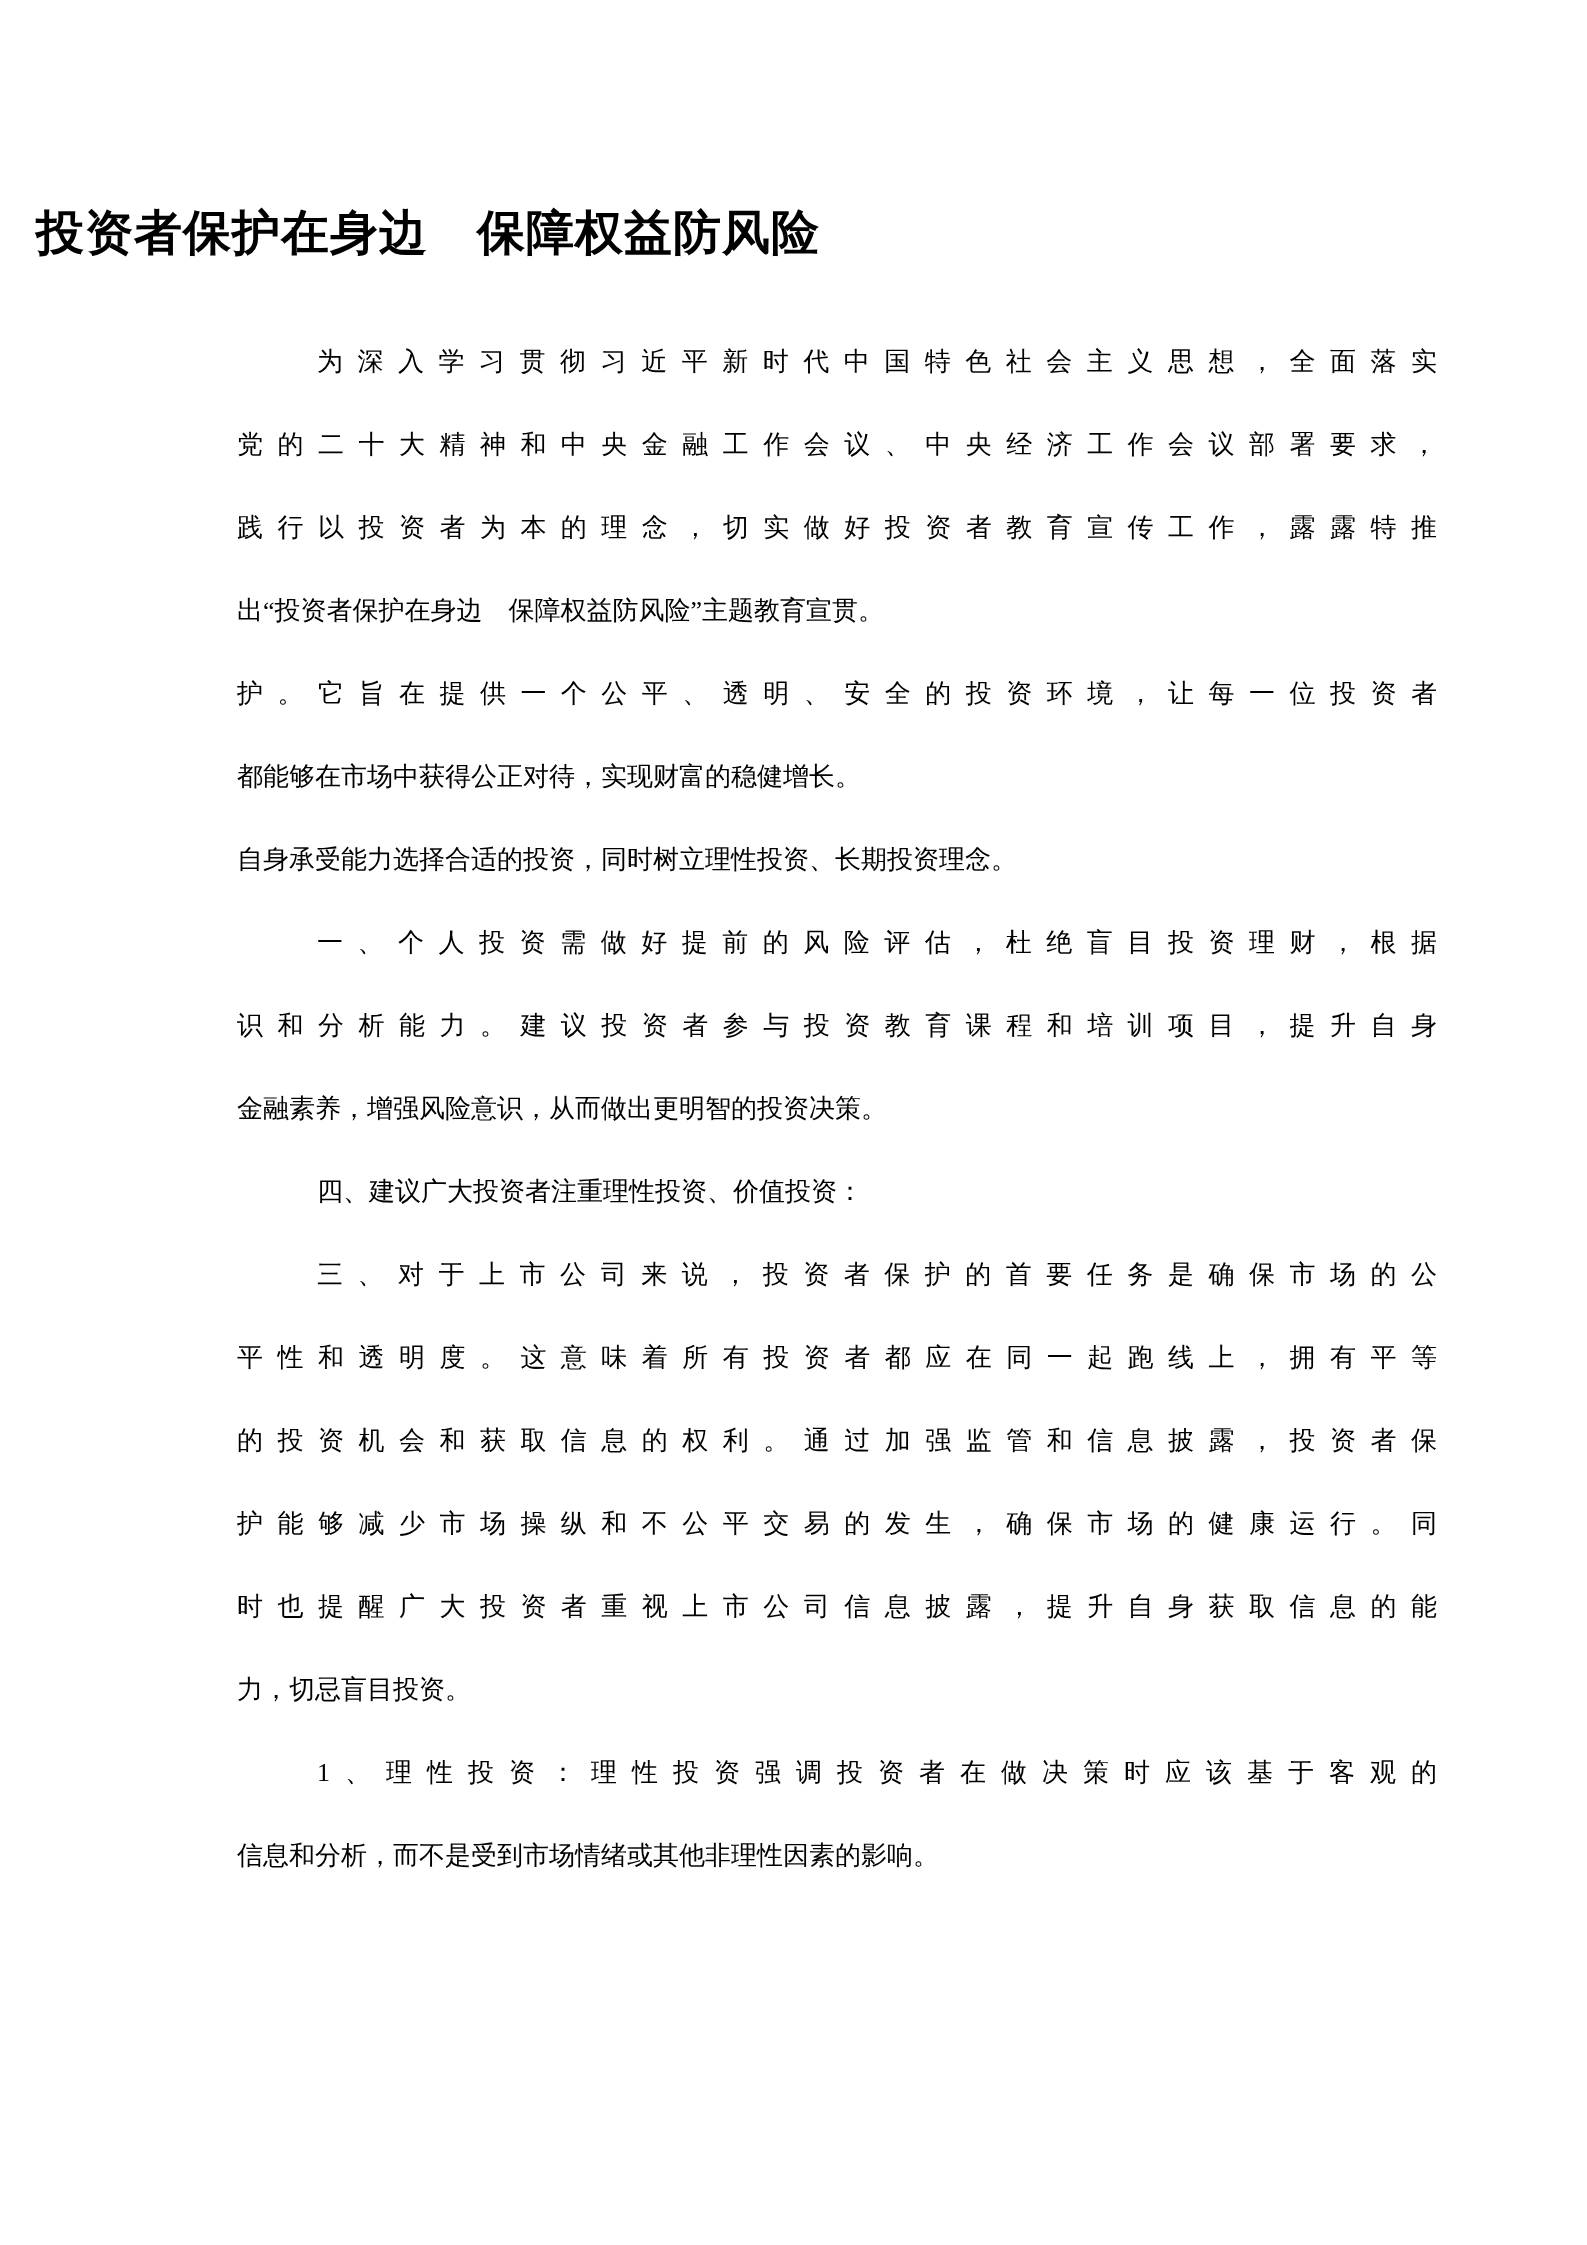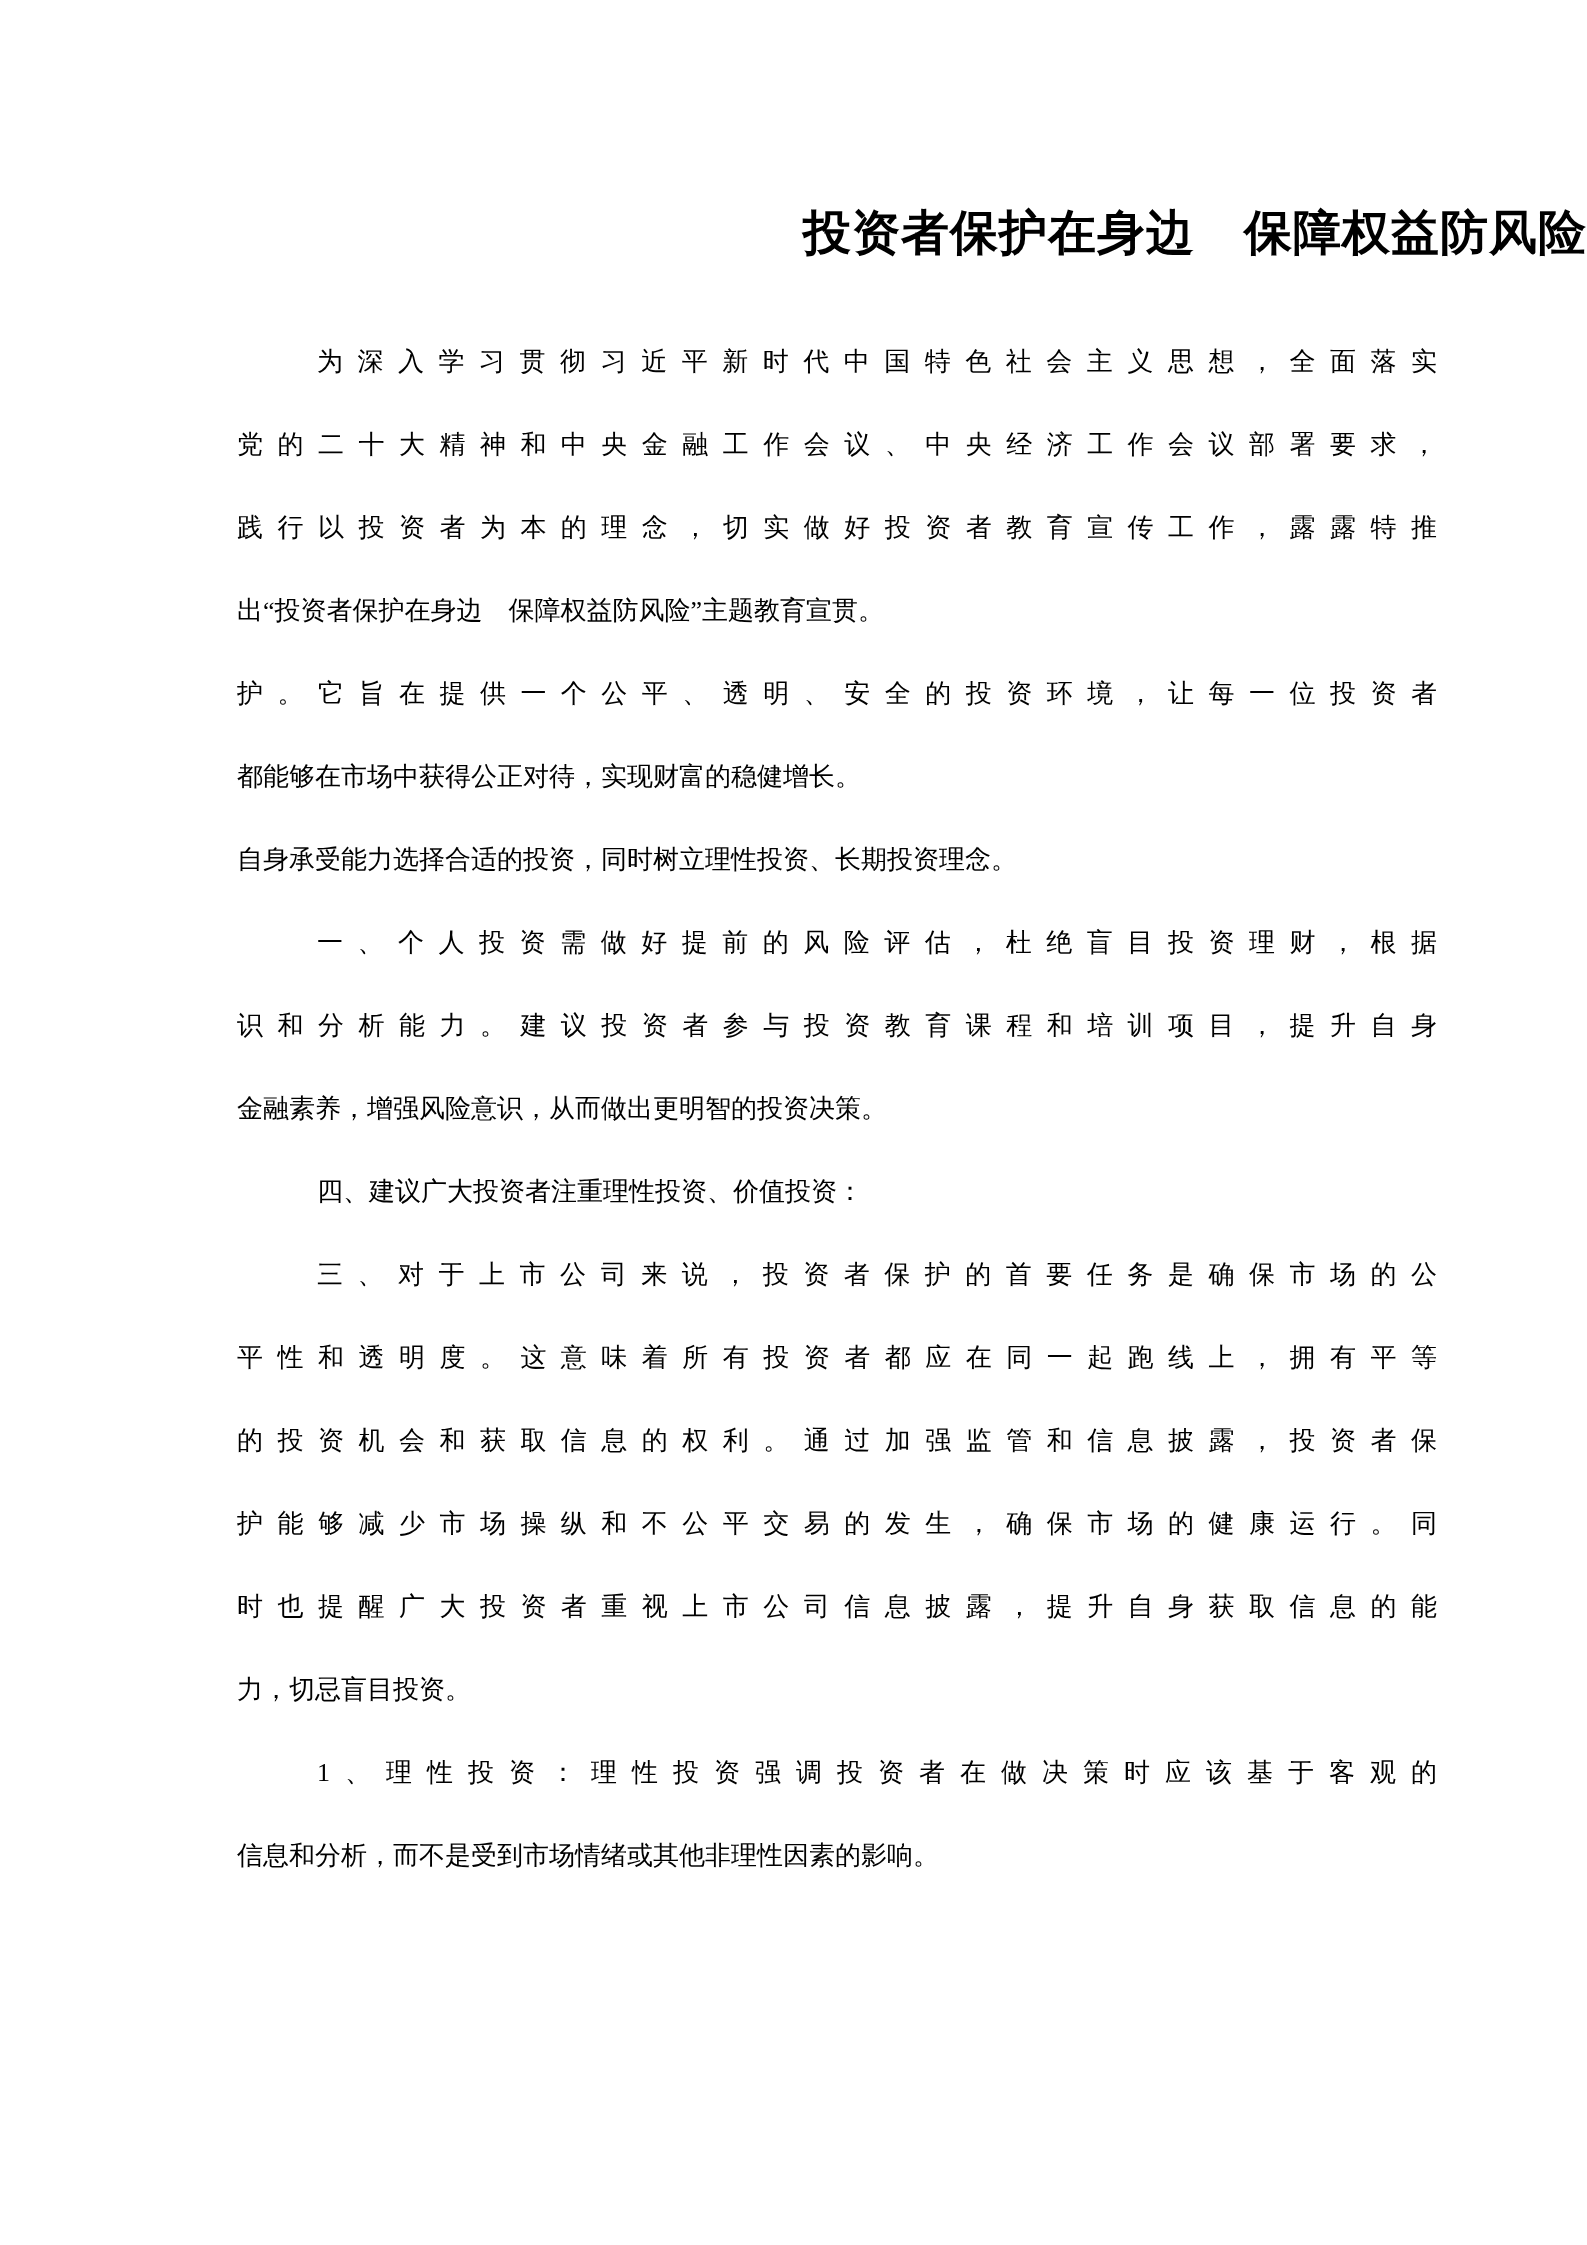--- a/index.html
+++ b/index.html
@@ -12,23 +12,24 @@
     background: #ffffff;
     color: #000000;
     font-family: "Liberation Serif", "DejaVu Serif", serif;
     overflow: hidden;
   }
   .doc-title {
     margin-top: 203px;
     font-size: 48px;
     line-height: 60px;
     font-weight: bold;
-    text-align: right;
+    text-align: left;
     letter-spacing: 1px;
     white-space: pre;
+    padding-left: 36px;
   }
   .doc-body {
     margin-top: 57px;
     margin-left: 237px;
     width: 1200px;
     font-size: 26px;
     line-height: 83px;
   }
   .para { margin: 0; }
   .line {

